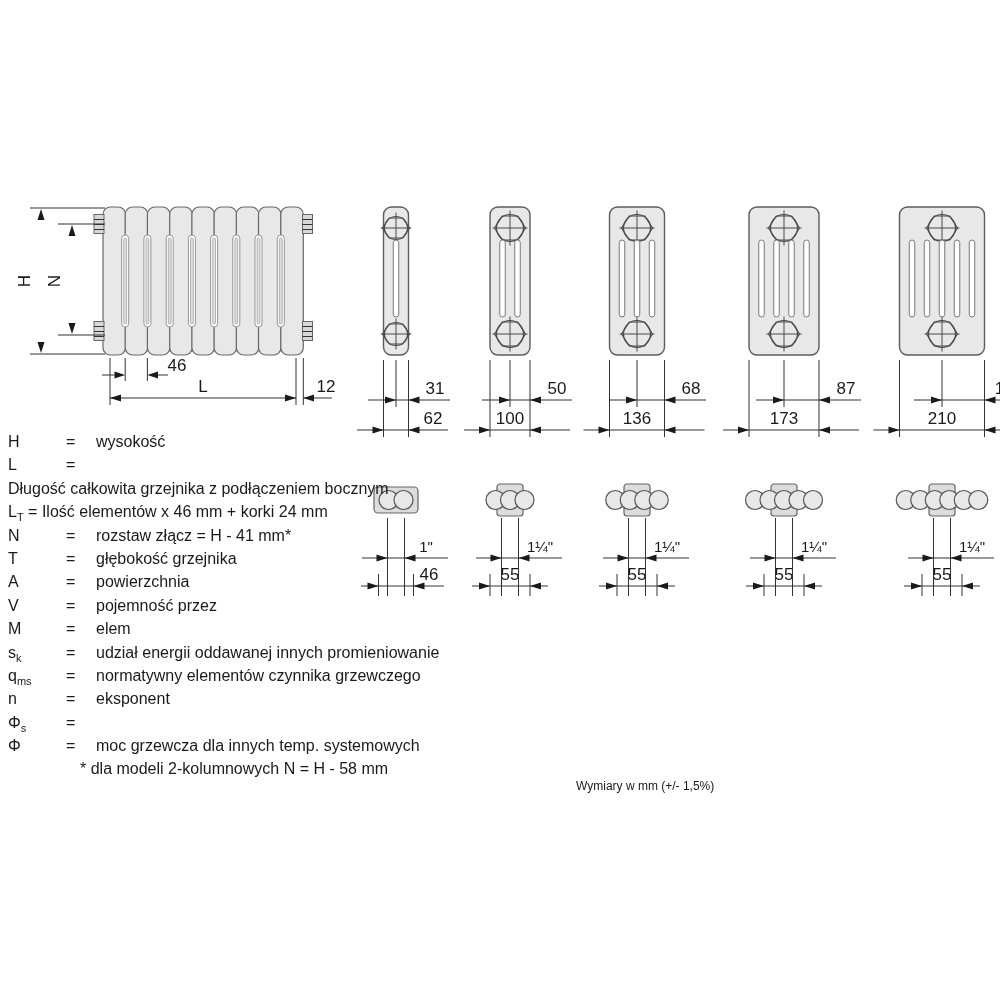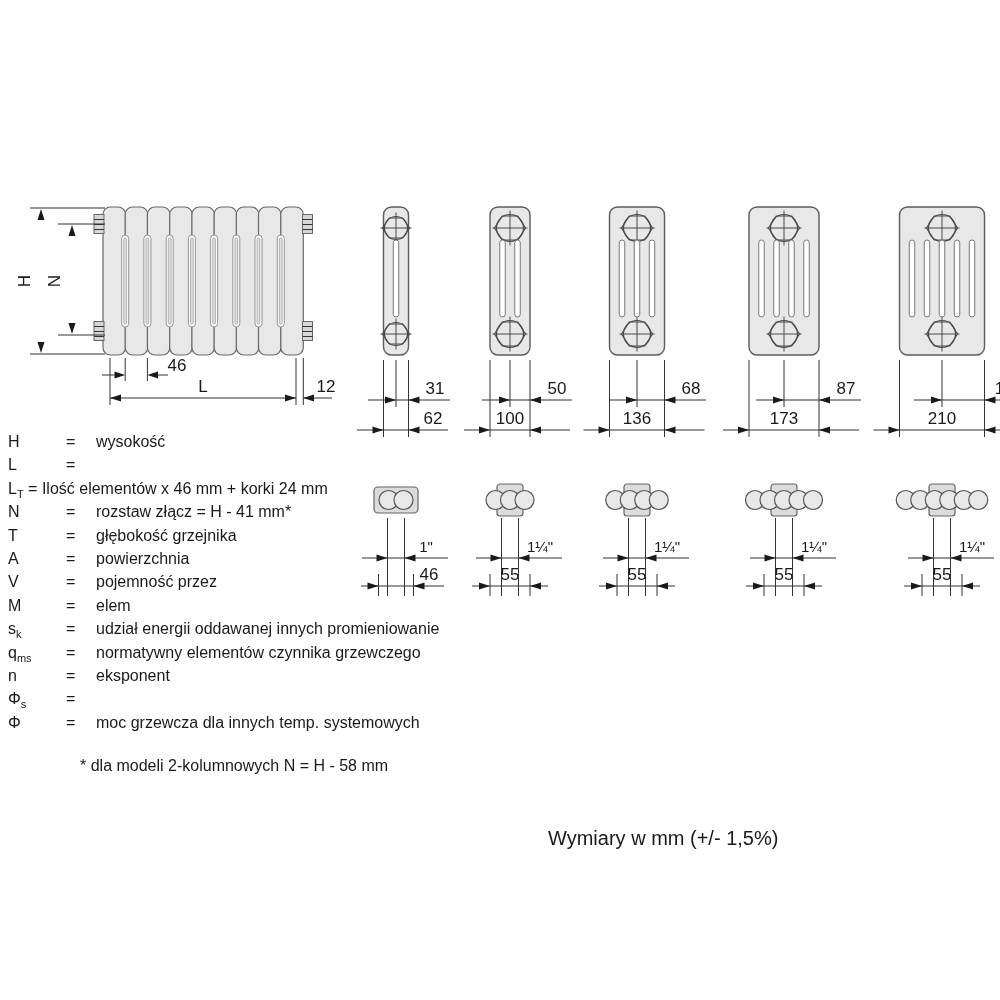--- a/index.html
+++ b/index.html
@@ -8,22 +8,22 @@
   svg{position:absolute;overflow:visible;}
   svg text{font-family:"Liberation Sans",sans-serif;fill:#1a1a1a;}
   .dimtxt{font-size:17px;}
   .dimtxt-s{font-size:15px;}
   .legend{position:absolute;left:8px;top:430px;width:560px;font-size:16px;line-height:23.4px;}
   .lrow{display:flex;height:23.4px;white-space:nowrap;}
   .lrow .sym{width:58px;flex:0 0 58px;}
   .lrow .eq{width:30px;flex:0 0 30px;}
   .lrow sub{font-size:11px;}
   .lrow.note{display:block;}
-  .lrow.indent{padding-left:72px;margin-top:20px;}
-  .footer-note{position:absolute;left:548px;top:779px;font-size:20px;white-space:nowrap;margin-top:48px;}
+  .lrow.indent{padding-left:72px;}
+  .footer-note{position:absolute;left:576px;top:779px;font-size:12px;white-space:nowrap;}
   .stroke{stroke:#333;stroke-width:1;fill:none;}
   .arrow{fill:#1a1a1a;stroke:none;}
 </style>
 </head>
 <body>
 
 <div id="canvas">
 
   <svg width="0" height="0">
     <defs>
@@ -283,20 +283,23 @@
     <div class="lrow">
       <span class="sym"><span>H</span><sub></sub></span>
       <span class="eq">=</span>
       <span class="desc">wysokość</span>
     </div>
     <div class="lrow">
       <span class="sym"><span>L</span><sub></sub></span>
       <span class="eq">=</span>
     </div>
     <div class="lrow note">
+      <span>Długość całkowita grzejnika z podłączeniem bocznym</span>
+    </div>
+    <div class="lrow note">
       <span>L</span><sub>T</sub>
       <span> </span><span>= Ilość elementów x 46 mm + korki 24 mm</span>
     </div>
     <div class="lrow">
       <span class="sym"><span>N</span><sub></sub></span>
       <span class="eq">=</span>
       <span class="desc">rozstaw złącz = H - 41 mm*</span>
     </div>
     <div class="lrow">
       <span class="sym"><span>T</span><sub></sub></span>

